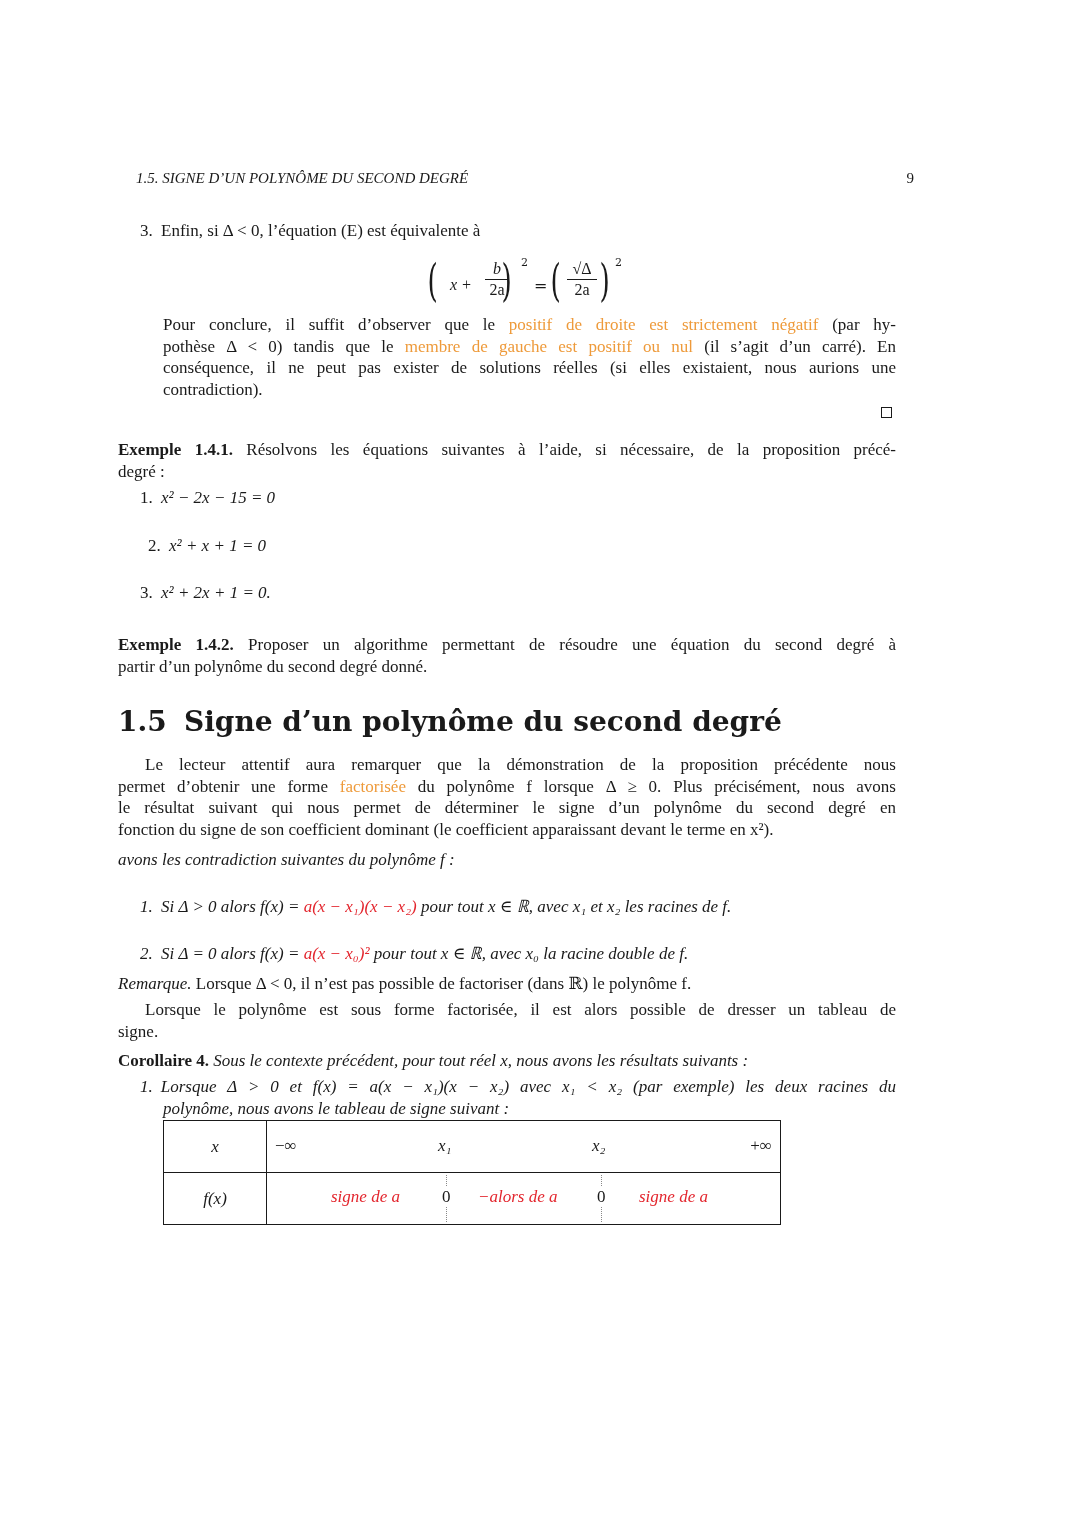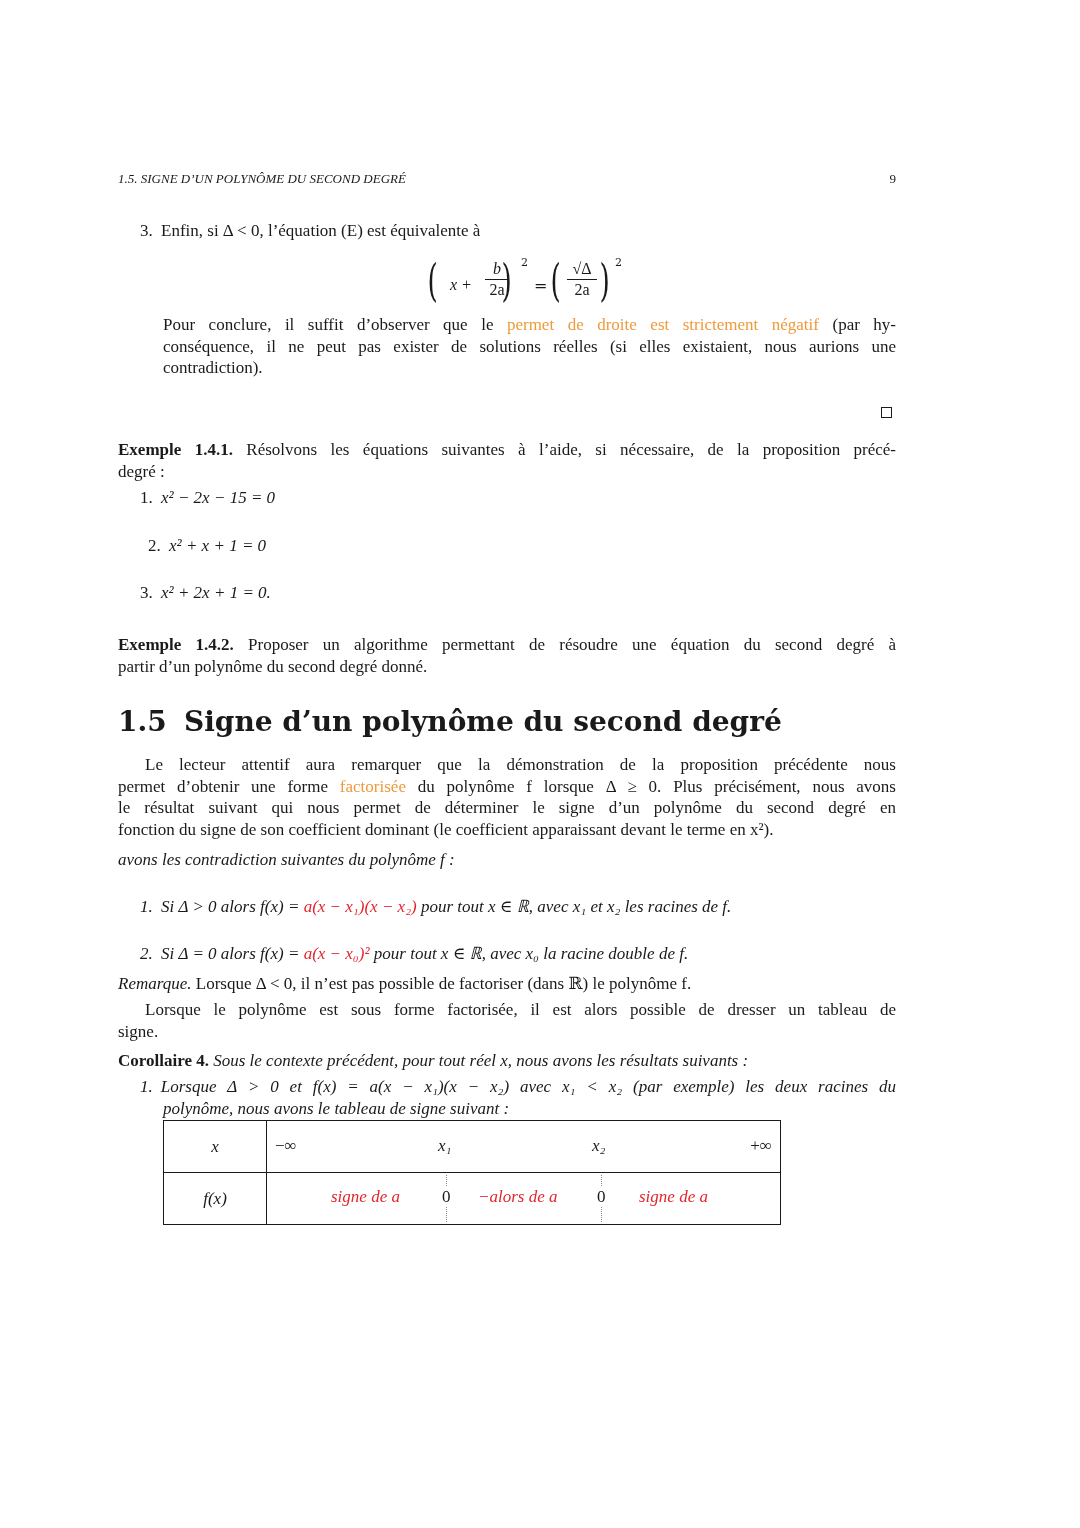--- a/index.html
+++ b/index.html
@@ -6,21 +6,21 @@
   body { width: 1080px; height: 1528px; position: relative; overflow: hidden;
          font-family: "DejaVu Serif", "Liberation Serif", serif; color: #1a1a1a; }
   .page { position: absolute; left: 0; top: 0; width: 1080px; height: 1528px; }
   .abs { position: absolute; }
   .txt { font-family: "Liberation Serif", "DejaVu Serif", serif; font-size: 17px; line-height: 21.5px; }
   .it { font-style: italic; }
   .b { font-weight: bold; }
   .orange { color: #ee9a3a; }
   .red { color: #e3262e; }
   .justify { text-align: justify; text-align-last: justify; }
-  .running-head { left: 118px; top: 168px; width: 778px; font-size: 13px; font-style: italic; }
+  .running-head { left: 136px; top: 168px; width: 778px; font-size: 15px; font-style: italic; }
   .running-head .pg { position: absolute; right: 0; top: 0; font-style: normal; }
   .math { font-family: "Liberation Serif", "DejaVu Serif", serif; font-style: italic; }
   .rm { font-style: normal; }
   .section-title { left: 118px; top: 705px; font-size: 28px; font-weight: bold; }
   .section-title .num { display: inline-block; width: 66px; }
   .qed { left: 881px; top: 407px; width: 11px; height: 11px; border: 1.4px solid #1a1a1a; box-sizing: border-box; }
   .display-eq { left: 430px; top: 256px; width: 210px; height: 52px; }
   .paren { position: absolute; font-family: "DejaVu Serif", serif; font-weight: 200; font-size: 44px; line-height: 44px; top: 3px; color:#1a1a1a; transform: scaleX(0.6);}
   .frac { position: absolute; text-align: center; font-family: "Liberation Serif", serif; font-size: 16px; }
   .frac .numr { display: block; line-height: 18px; }
@@ -63,21 +63,24 @@
       <span class="numr">√Δ</span>
       <span class="bar"></span>
       <span class="den">2a</span>
     </span>
     <span class="paren" style="left:166px;">)</span>
     <span class="abs rm" style="left:185px; top:0px; font-size:11px;">2</span>
   </div>
 
   <div class="abs txt" style="left:163px; top:314px; width:733px;">
     <div class="justify">
-      <span>Pour conclure, il suffit d’observer que le </span><span class="orange">permet de droite est strictement négatif</span><span> (par hy-</span>
+      <span>Pour conclure, il suffit d’observer que le </span><span class="orange">positif de droite est strictement négatif</span><span> (par hy-</span>
+    </div>
+    <div class="justify">
+      <span>pothèse Δ &lt; 0) tandis que le </span><span class="orange">membre de gauche est positif ou nul</span><span> (il s’agit d’un carré). En</span>
     </div>
     <div class="justify">
       <span>conséquence, il ne peut pas exister de solutions réelles (si elles existaient, nous aurions une</span>
     </div>
     <div>
       <span>contradiction).</span>
     </div>
   </div>
 
   <div class="abs qed"></div>

